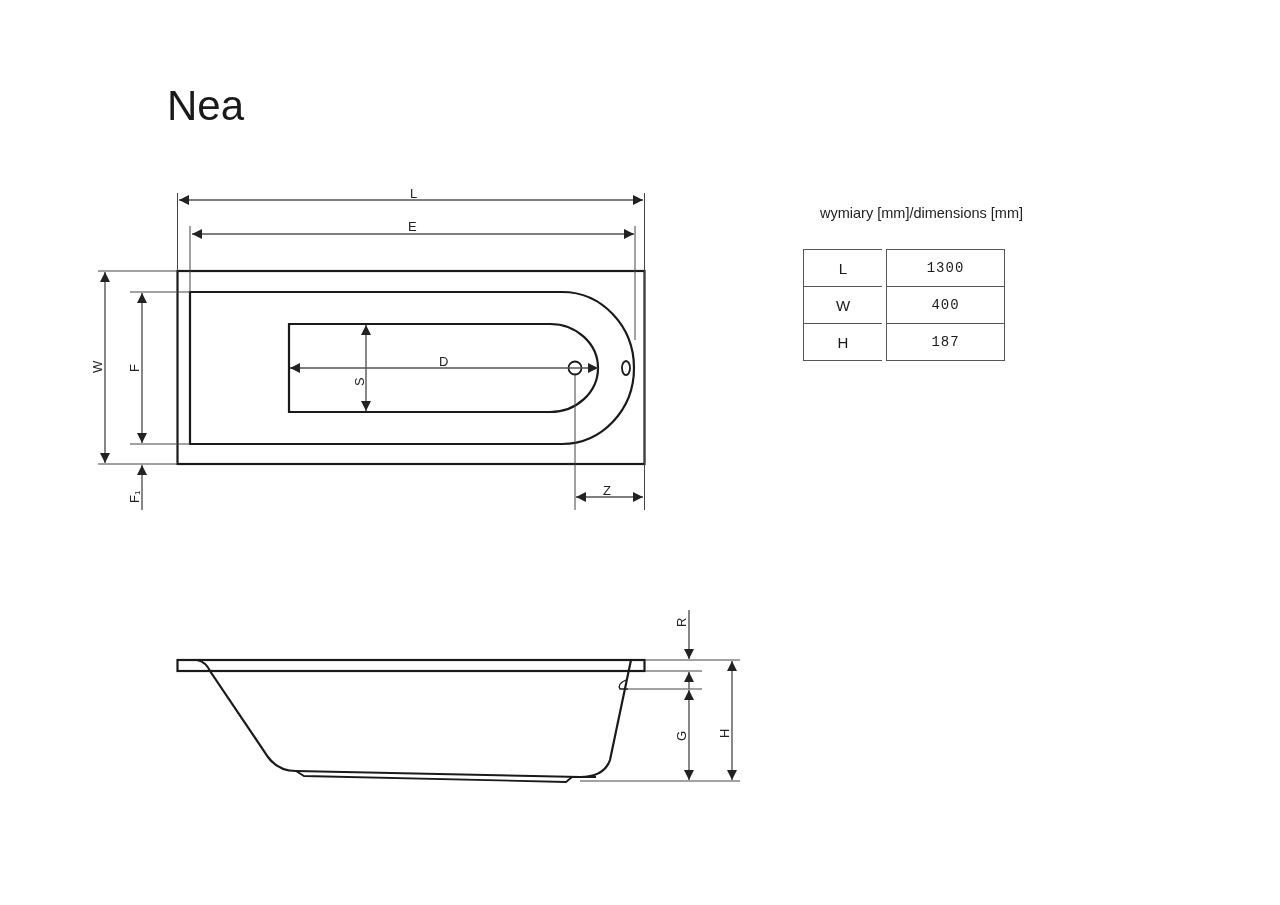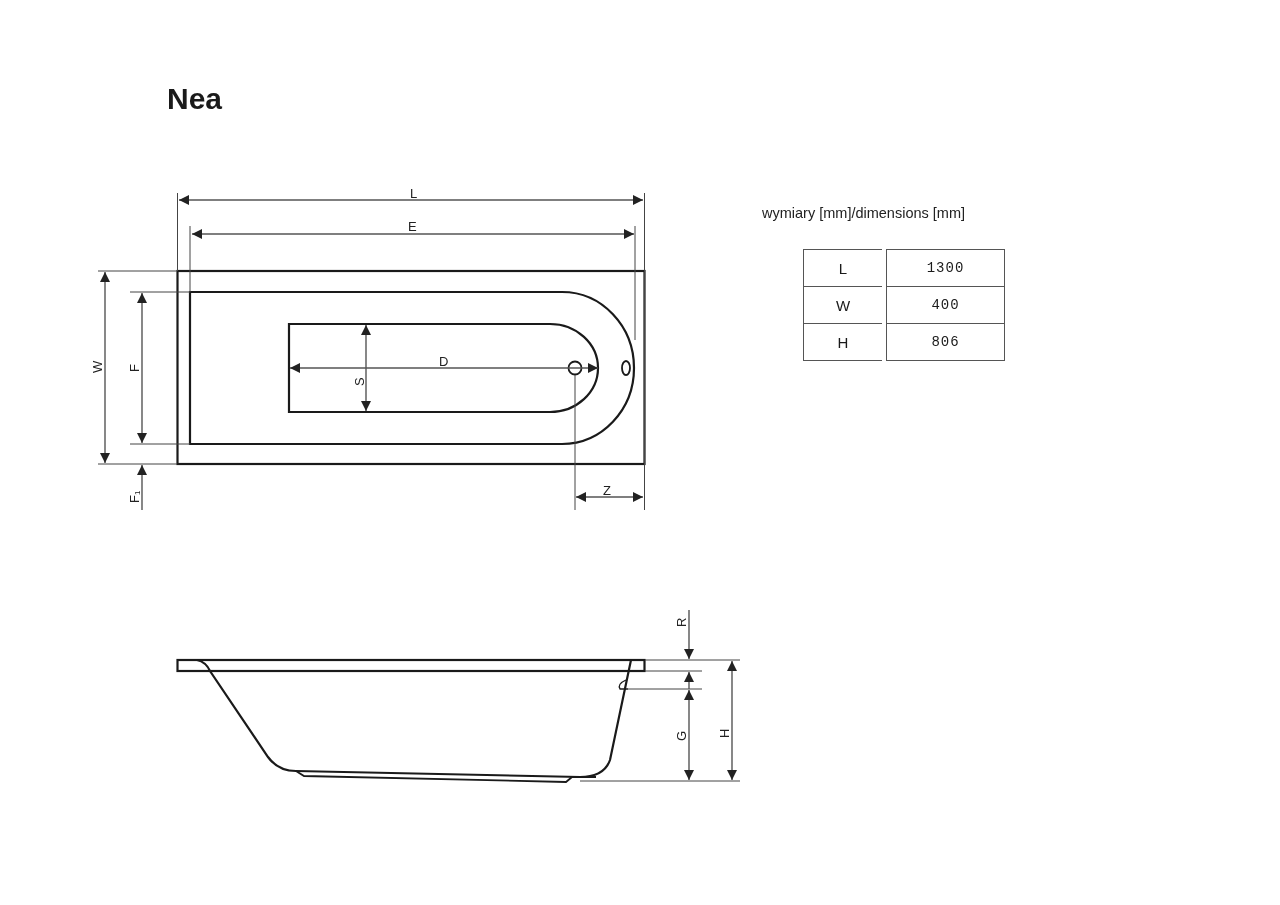--- a/index.html
+++ b/index.html
@@ -1,19 +1,19 @@
 <!DOCTYPE html>
 <html><head>
 <meta charset="utf-8">
 <style>
   html, body { margin: 0; padding: 0; background: #ffffff; }
   body { width: 1280px; height: 905px; position: relative; overflow: hidden;
          font-family: "Liberation Sans", sans-serif; color: #1a1a1a; }
-  .title { position: absolute; left: 167px; top: 82px; font-size: 30px; font-weight: bold; letter-spacing: 0px; }
-  .dims-caption { position: absolute; left: 762px; top: 205px; font-size: 14.5px; color: #222; }
+  .title { position: absolute; left: 167px; top: 82px; font-size: 42px; font-weight: normal; letter-spacing: 0px; }
+  .dims-caption { position: absolute; left: 820px; top: 205px; font-size: 14.5px; color: #222; }
   table.dims { position: absolute; left: 803px; top: 249px; border-collapse: separate; border-spacing: 0; }
   table.dims td { height: 36px; border-top: 1px solid #555; text-align: center; font-size: 15px; padding: 0; }
   table.dims tr:last-child td { border-bottom: 1px solid #555; }
   table.dims td.k { width: 78px; border-left: 1px solid #555; font-family: "Liberation Sans", sans-serif; }
   table.dims td.gap { width: 4px; border-top: none; border-bottom: none !important; }
   table.dims td.v { width: 117px; border-left: 1px solid #555; border-right: 1px solid #555;
                     font-family: "Liberation Mono", monospace; font-size: 14px; letter-spacing: 1px; }
   svg { position: absolute; left: 0; top: 0; }
   .lbl { font-family: "Liberation Sans", sans-serif; font-size: 13px; fill: #222; }
 </style>
@@ -32,21 +32,21 @@
     <td class="v">1300</td>
   </tr>
   <tr>
     <td class="k">W</td>
     <td class="gap"></td>
     <td class="v">400</td>
   </tr>
   <tr>
     <td class="k">H</td>
     <td class="gap"></td>
-    <td class="v">806</td>
+    <td class="v">187</td>
   </tr>
 </tbody>
   </table>
 
 <svg width="1280" height="905" viewBox="0 0 1280 905">
   <defs>
     <marker id="ah" viewBox="0 0 10 10" refX="10" refY="5" markerWidth="14" markerHeight="10" markerUnits="userSpaceOnUse" orient="auto-start-reverse">
       <path d="M0,0 L10,5 L0,10 z" fill="#222"></path>
     </marker>
   </defs>

